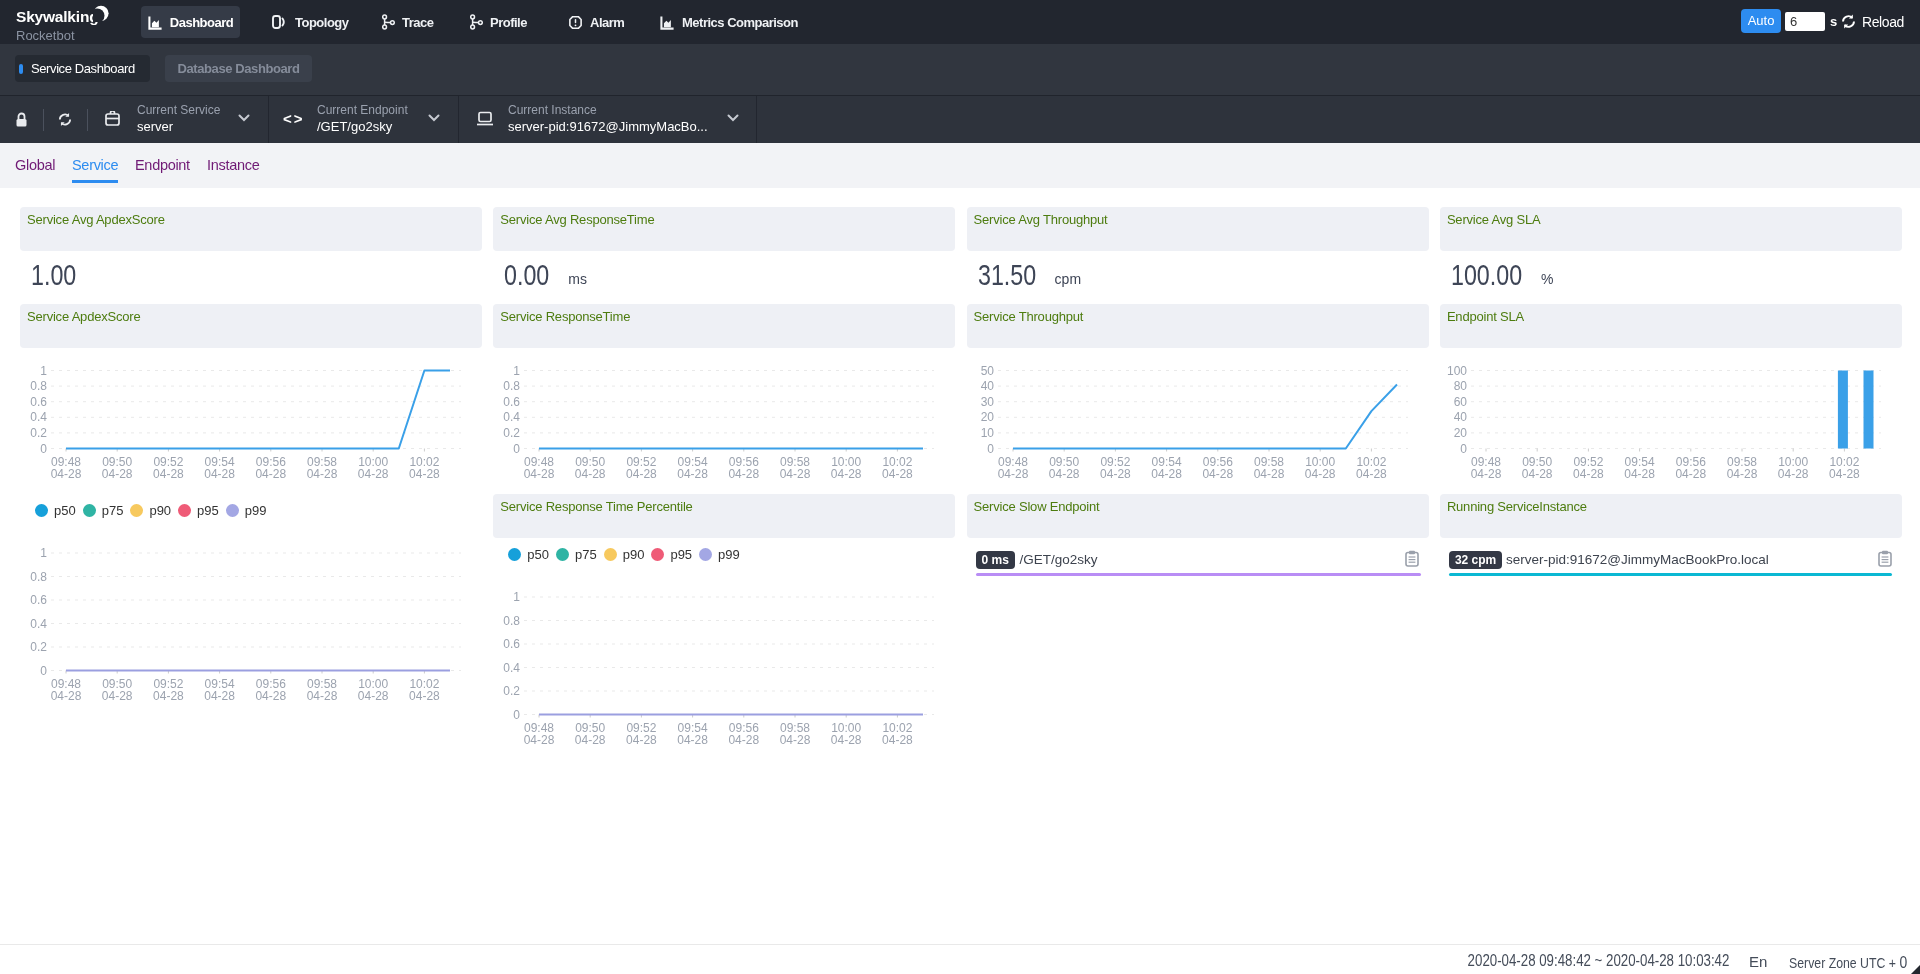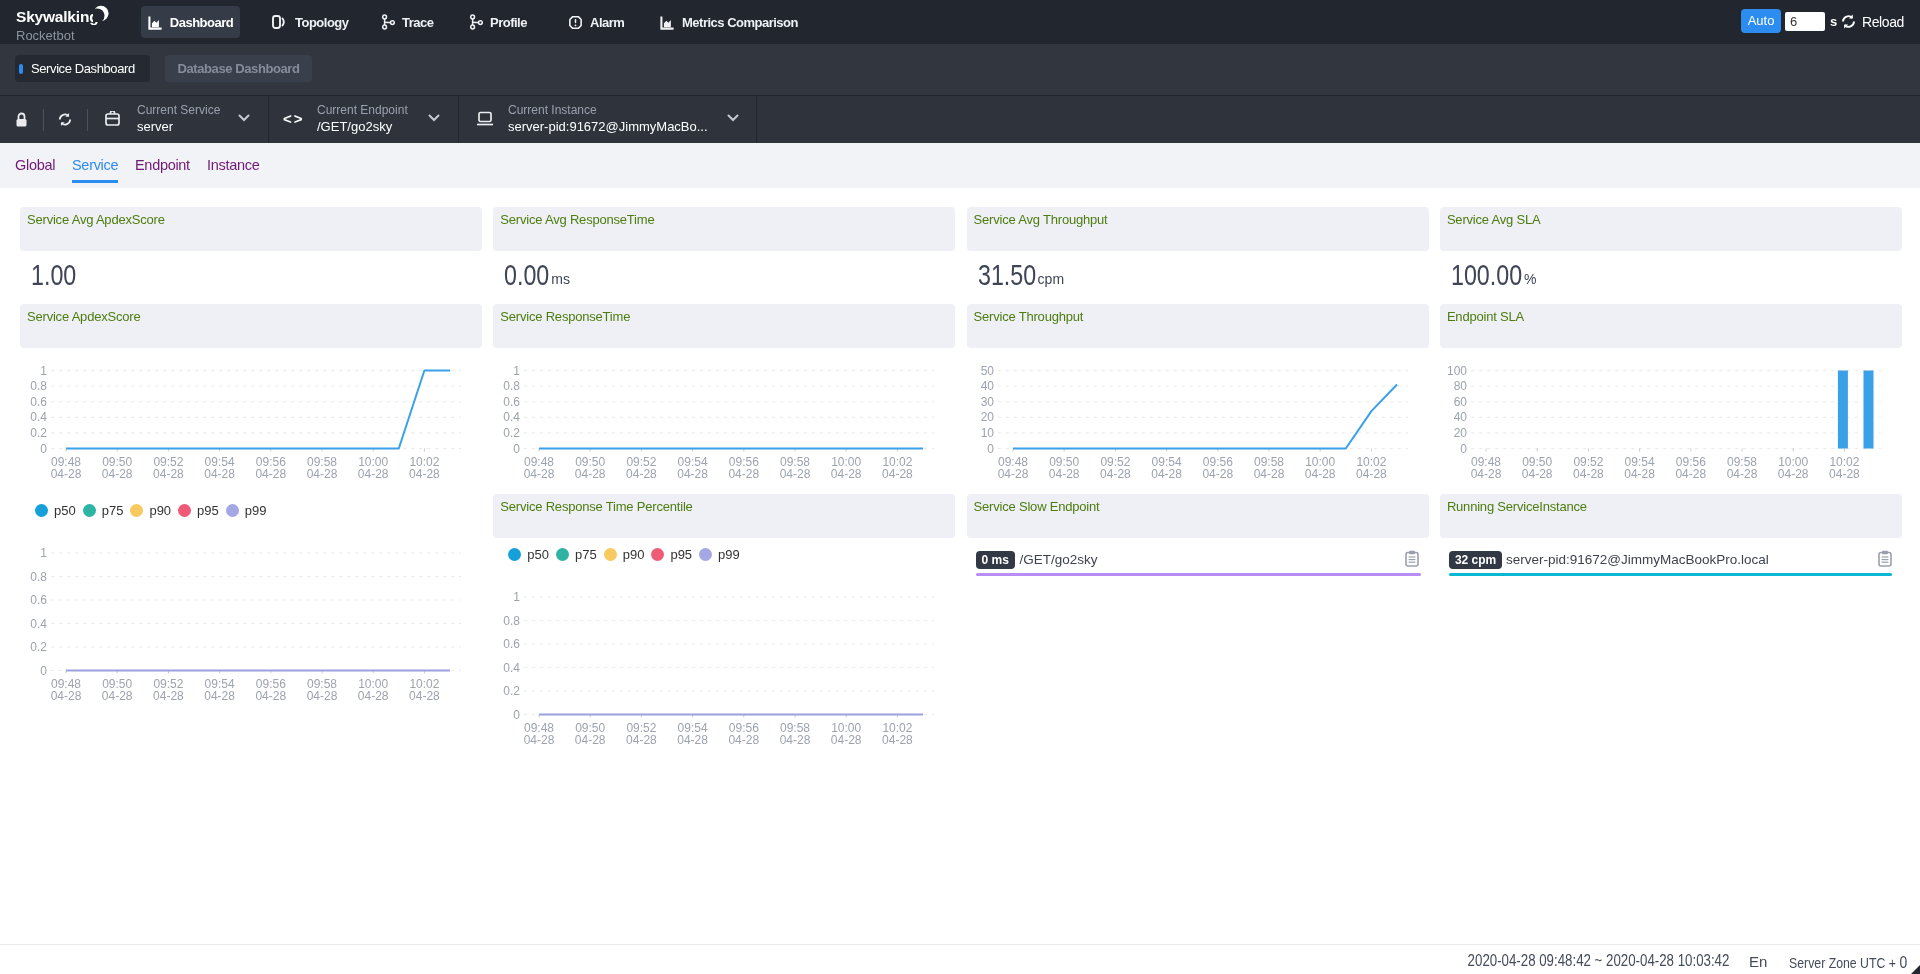--- a/index.html
+++ b/index.html
@@ -28,21 +28,21 @@
 .chev{position:absolute;top:18px}
 .icon{position:absolute}
 .tabs{position:absolute;left:0;top:143px;width:1920px;height:45px;background:#f2f3f6}
 .tab{position:absolute;top:0;height:45px;line-height:45px;font-size:14.5px;letter-spacing:-0.3px;color:#701a75}
 .tab.active{color:#2d8cf0}
 .tab.active:after{content:"";position:absolute;left:0;right:0;bottom:5px;height:3px;background:#2d8cf0}
 .grid{position:absolute;left:20px;top:207px;width:1882px;display:grid;grid-template-columns:repeat(4,462px);column-gap:11.3px;row-gap:8px;align-items:start}
 .card .hd{height:44px;background:#eef0f5;border-radius:4px;color:#4d7c0f;font-size:13px;letter-spacing:-0.2px;line-height:26px;padding-left:7px}
 .big{height:45px;display:flex;align-items:flex-start;padding:7px 0 0 11px;color:#3e4556}
 .big .n{font-size:30px;transform:scaleX(0.775);transform-origin:left center;display:inline-block}
-.big .u{font-size:14px;margin-top:13px;margin-left:2px}
+.big .u{font-size:14px;margin-top:13px;margin-left:19px}
 .chartbody{height:138px}
 .legend{height:13px;margin:10px 0 0 15px;display:flex;font-size:13px;color:#333;align-items:center}
 .legend .li{display:flex;align-items:center;margin-right:7px}
 .legend .li i{width:13px;height:13px;border-radius:50%;display:inline-block;margin-right:6px}
 .slowrow{position:relative;height:50px}
 .pill{position:absolute;left:9px;top:13px;height:18px;background:#333845;border-radius:4px;color:#fff;font-size:12px;font-weight:bold;line-height:18px;padding:0 6px}
 .sname{position:absolute;top:14px;font-size:13.5px;color:#3d434e}
 .uline{position:absolute;left:9px;top:35px;height:3px;border-radius:2px}
 .clip{position:absolute;right:10px;top:12px}
 .footer{position:absolute;left:0;top:944px;width:1920px;height:30px;background:#fff;border-top:1px solid #e9e9e9}

